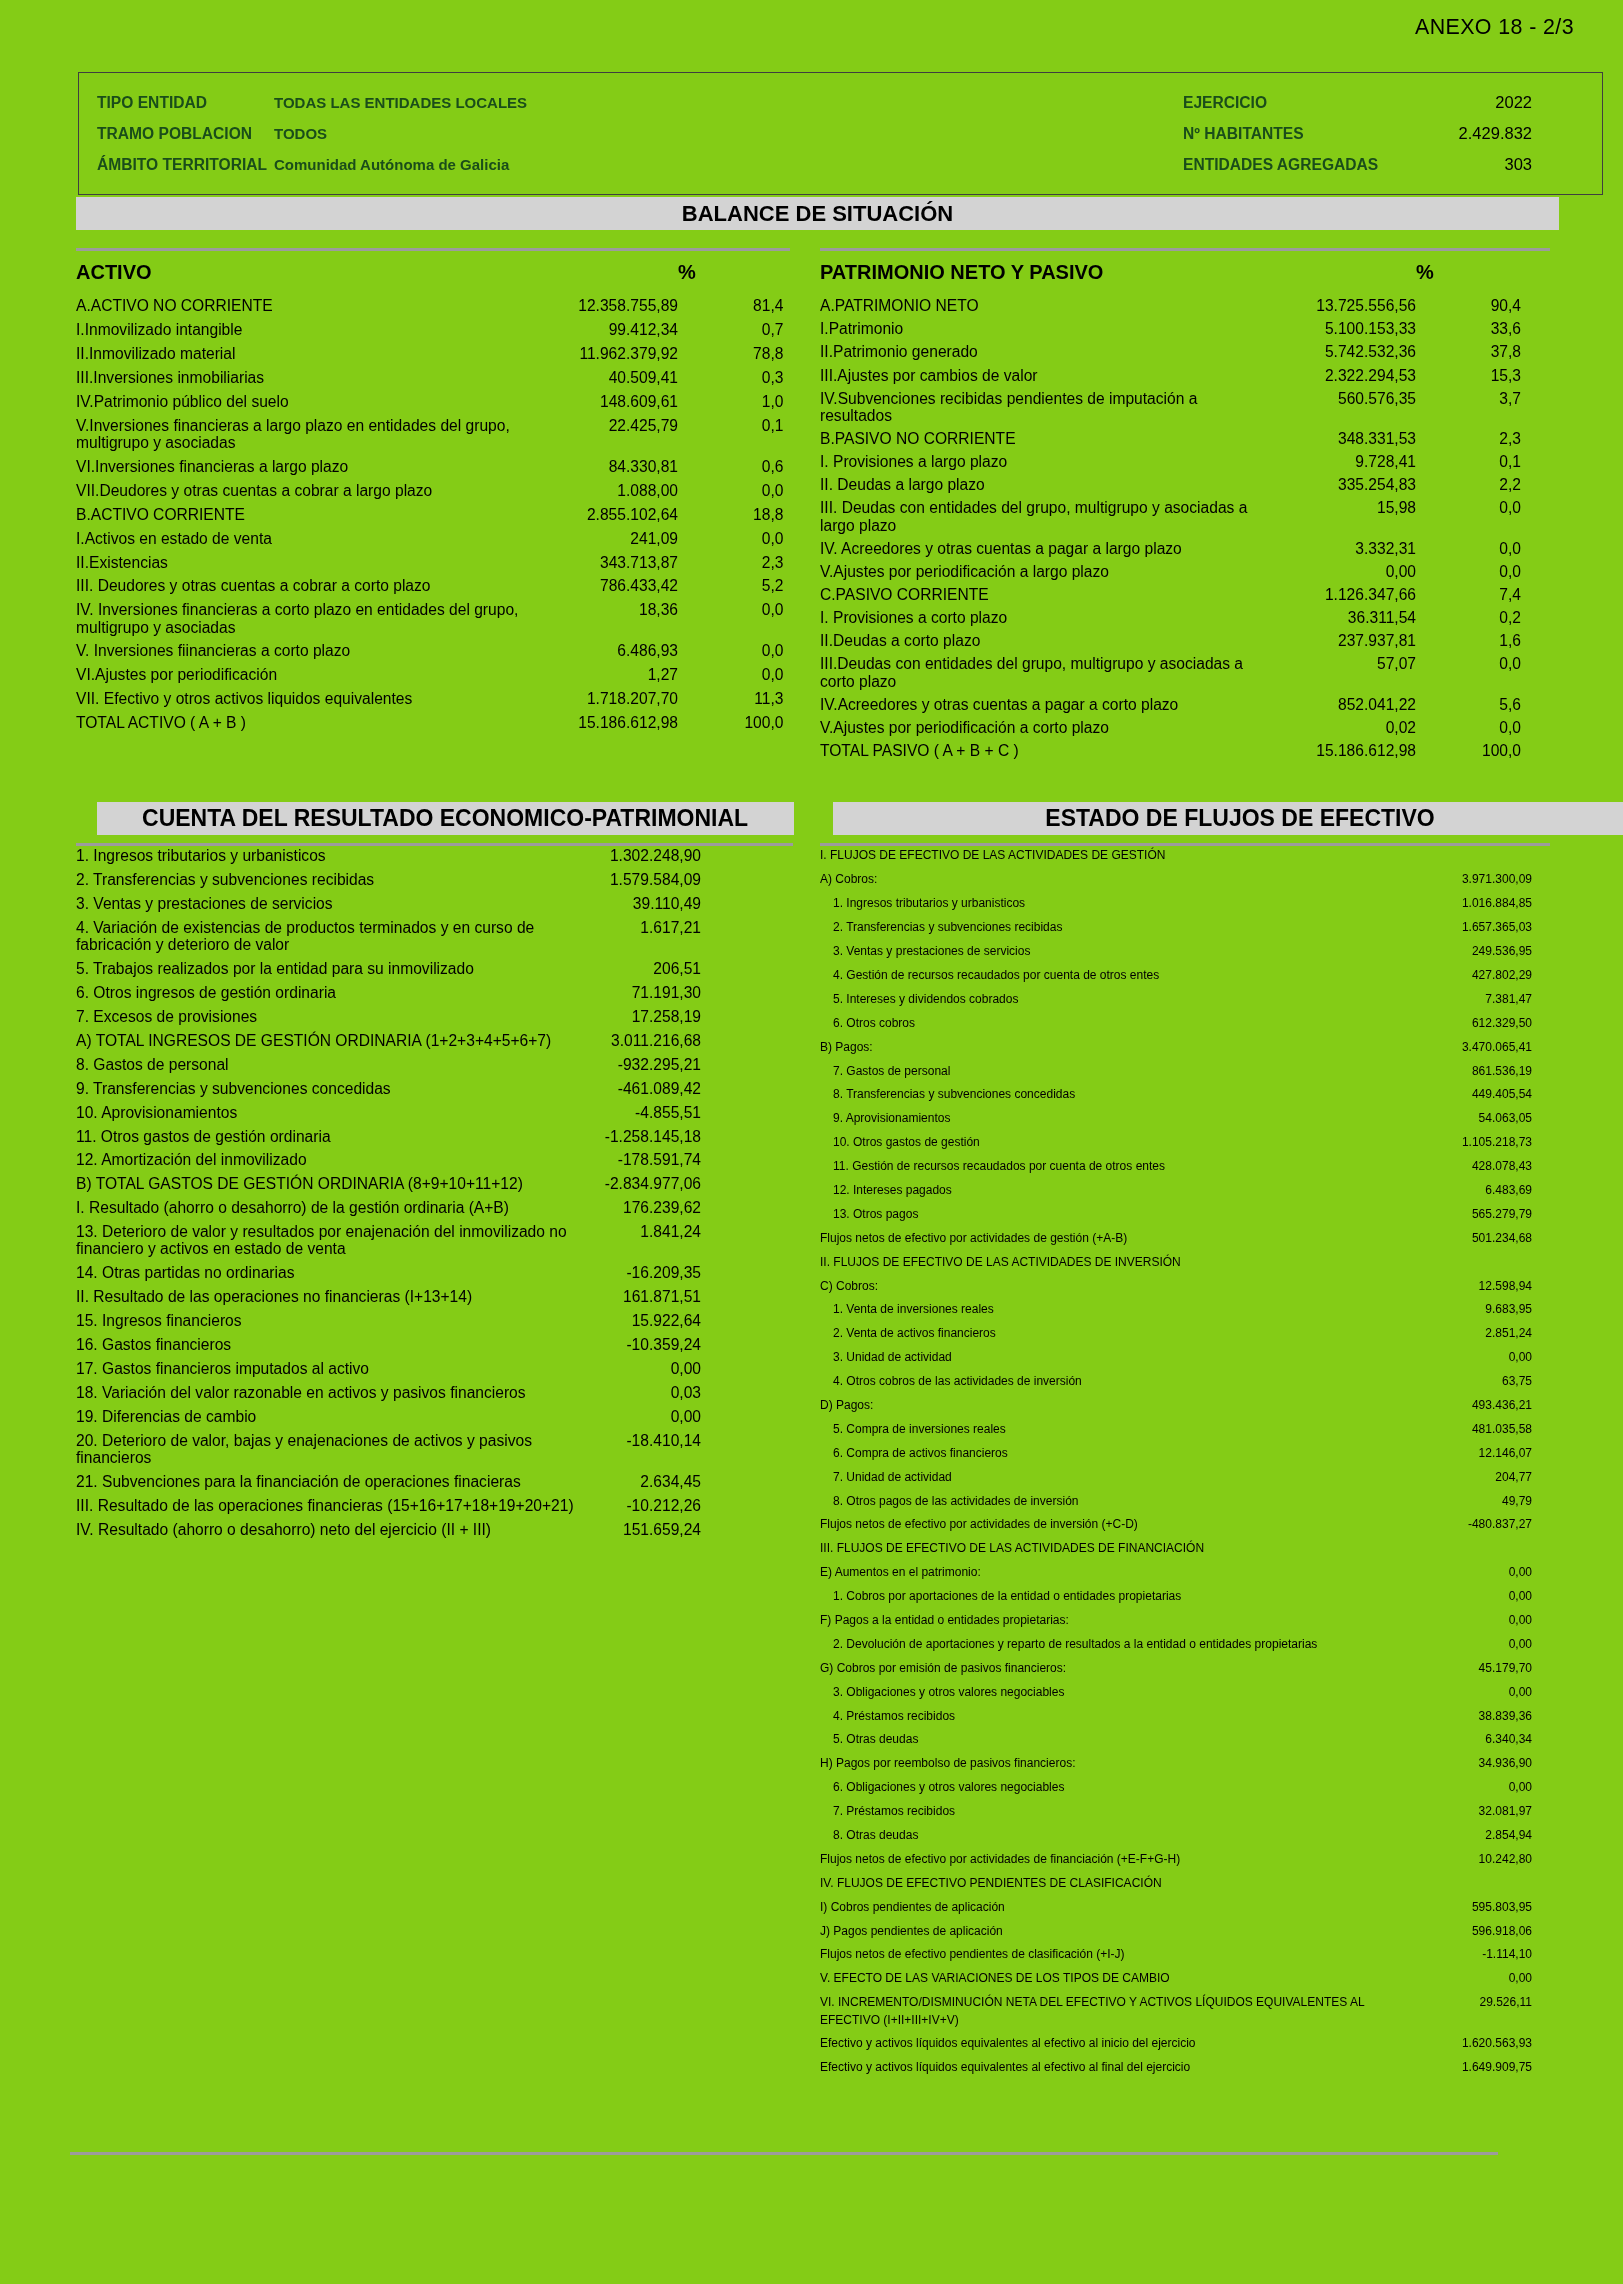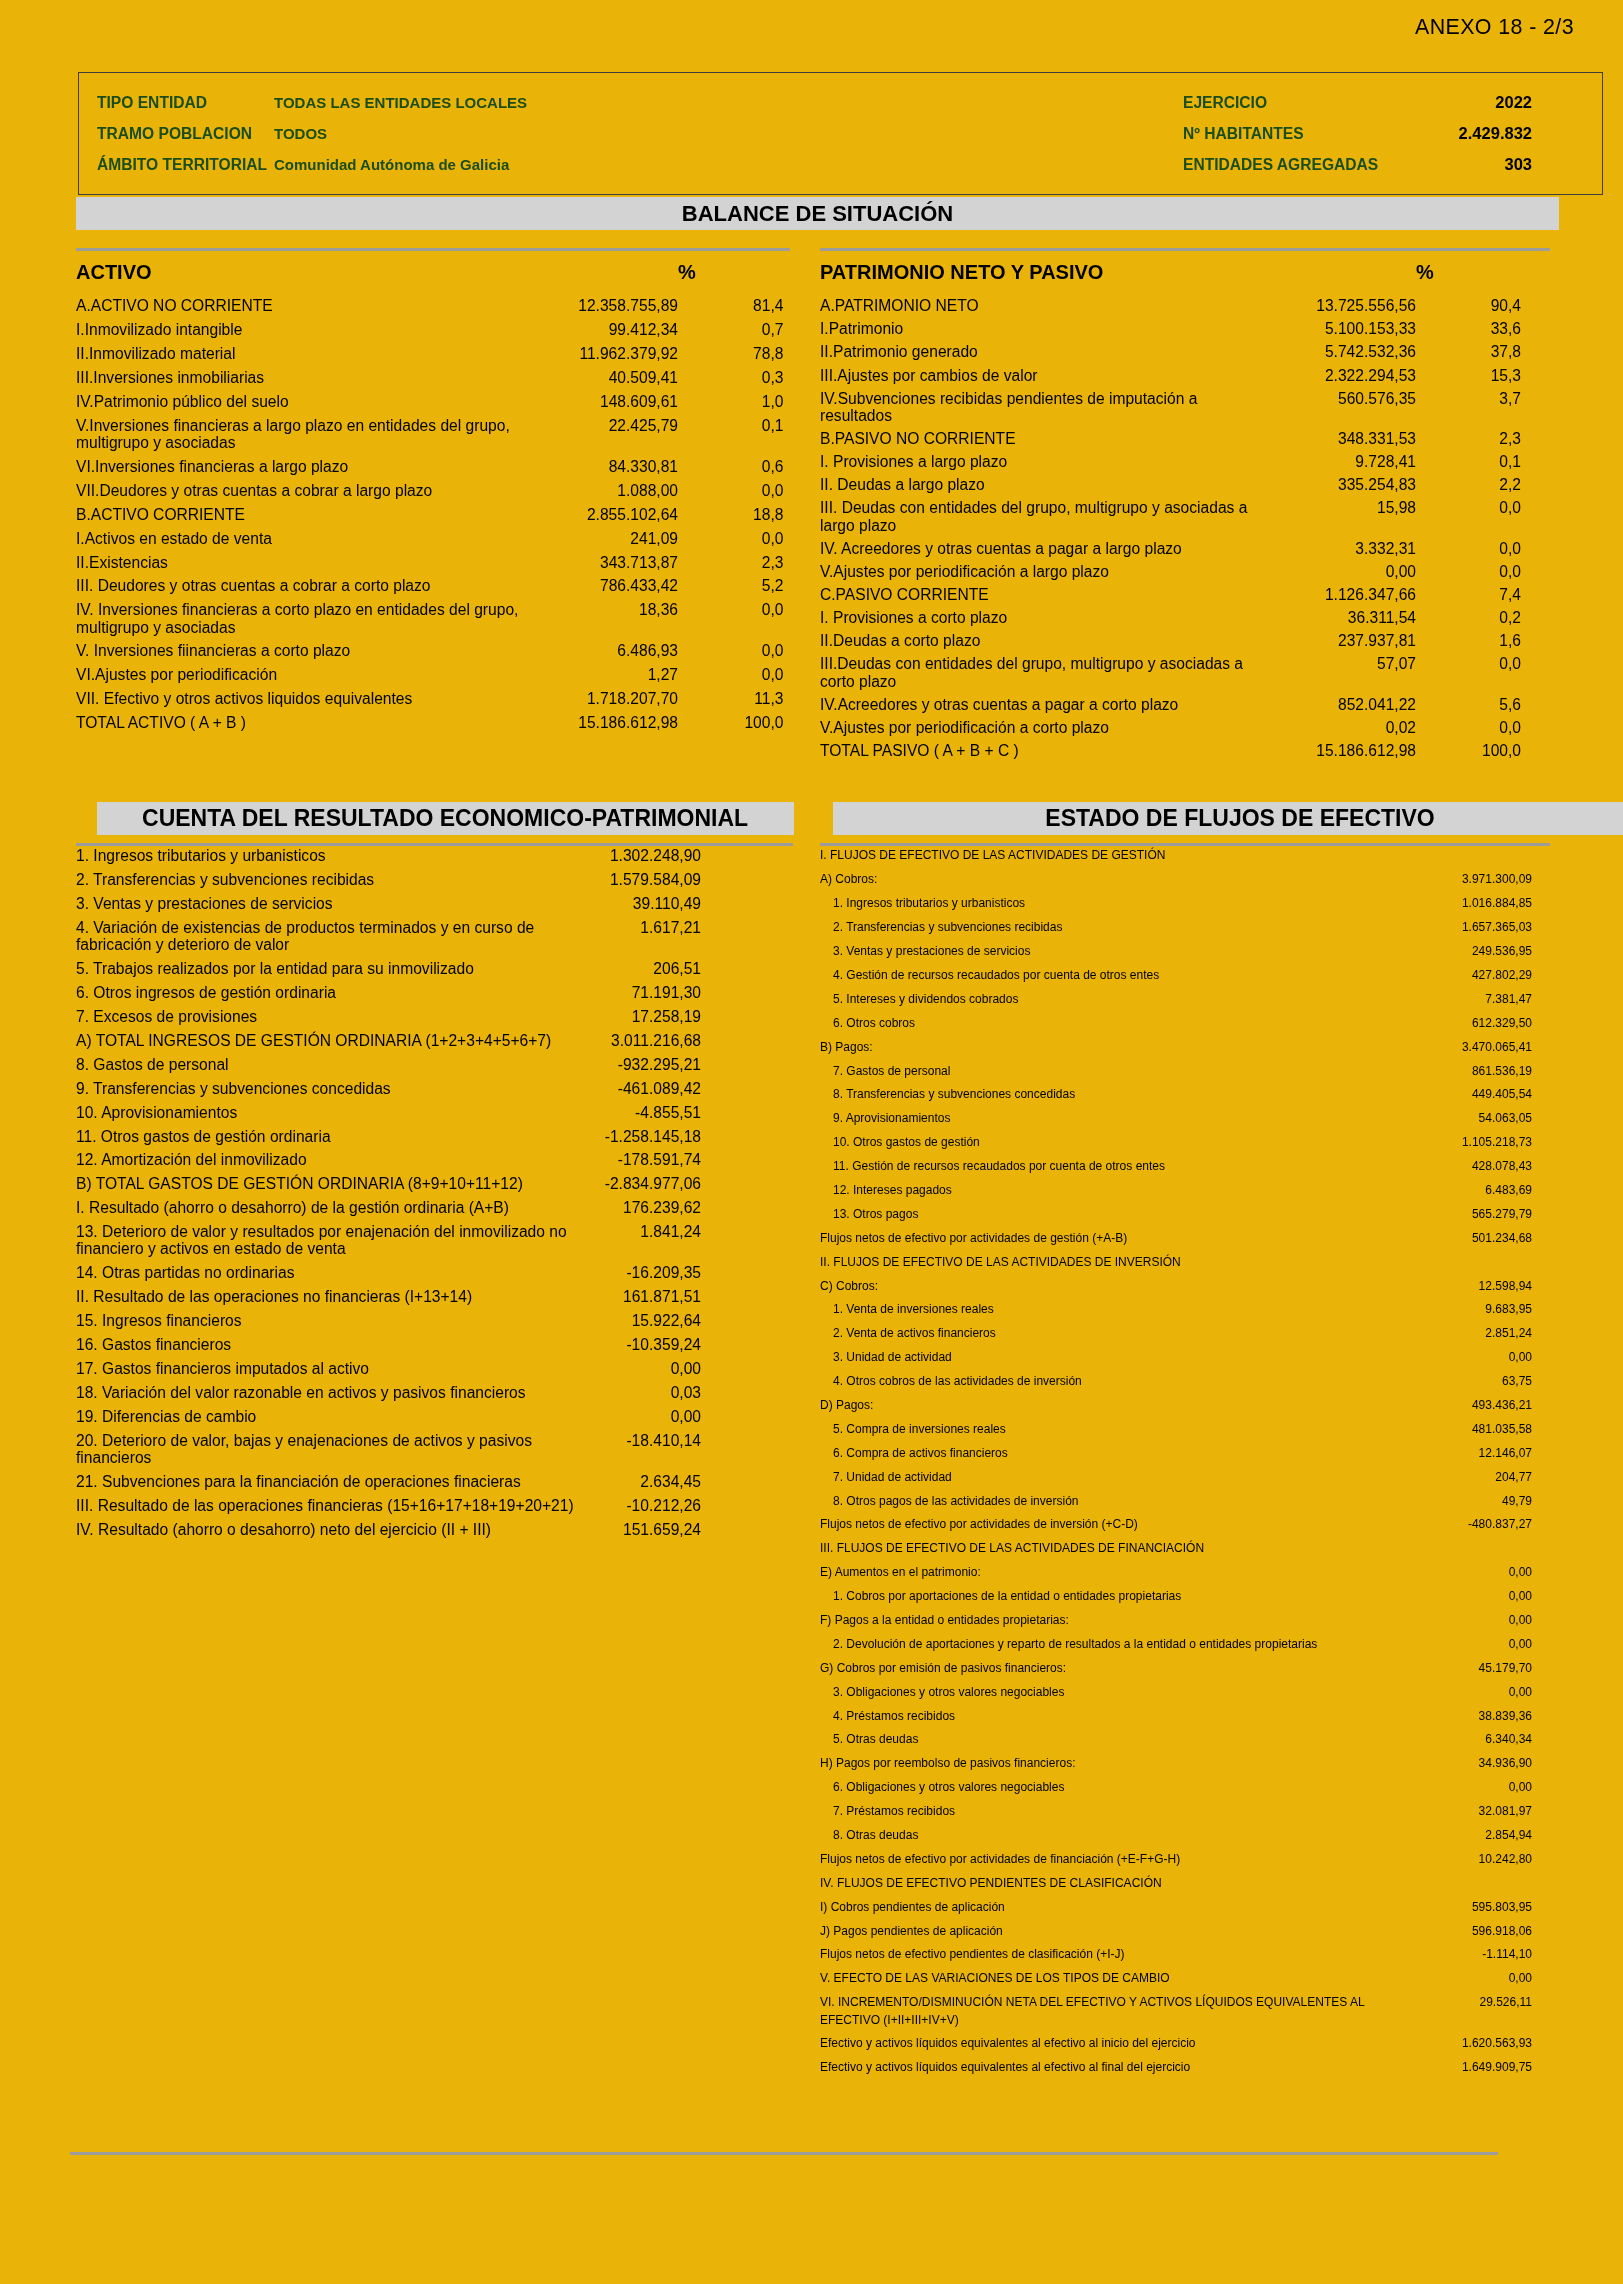--- a/index.html
+++ b/index.html
@@ -2,32 +2,32 @@
 <html style="font-size:13px"><head>
 <meta charset="utf-8">
 <style>
   :root{
     --green:#1a4d1a;
     --barGray:#d3d3d3;
     --rule:#9c9c9c;
   }
   *{margin:0;padding:0;box-sizing:border-box;}
   body{background:#fff;}
-  .page{position:relative;width:1623px;height:2284px;background:#eab308;
+  .page{position:relative;width:1623px;height:2284px;background:#84cc16;
         font-family:"Liberation Sans",sans-serif;color:#000;overflow:hidden;}
   .anexo{position:absolute;top:15px;right:49px;font-size:21.4px;letter-spacing:0.4px;}
 
   
   .hbox{position:absolute;left:78px;top:72px;width:1525px;height:123px;
         border:1.6px solid #3f3f3f;padding:14px 0 8px 18px;}
   .hrow{display:flex;height:31px;align-items:center;}
   .hl1{width:177px;font-weight:bold;color:var(--green);font-size:15.6px;}
   .hv1{flex:1;font-weight:bold;color:var(--green);font-size:15px;}
   .hl2{width:222px;font-weight:bold;color:var(--green);font-size:15.6px;}
-  .hv2{width:197px;text-align:right;padding-right:70px;font-weight:bold;font-size:16.5px;}
+  .hv2{width:197px;text-align:right;padding-right:70px;font-weight:normal;font-size:16.5px;}
 
   .gbar{background:var(--barGray);font-weight:bold;text-align:center;}
   .btitle{position:absolute;left:76px;top:197px;width:1483px;height:33px;
           line-height:33px;font-size:22px;}
 
   .rule{height:3.3px;background:var(--rule);}
 
   .col{position:absolute;}
   .c1{left:76px;top:248px;width:714px;}
   .c2{left:820px;top:248px;width:730px;}

